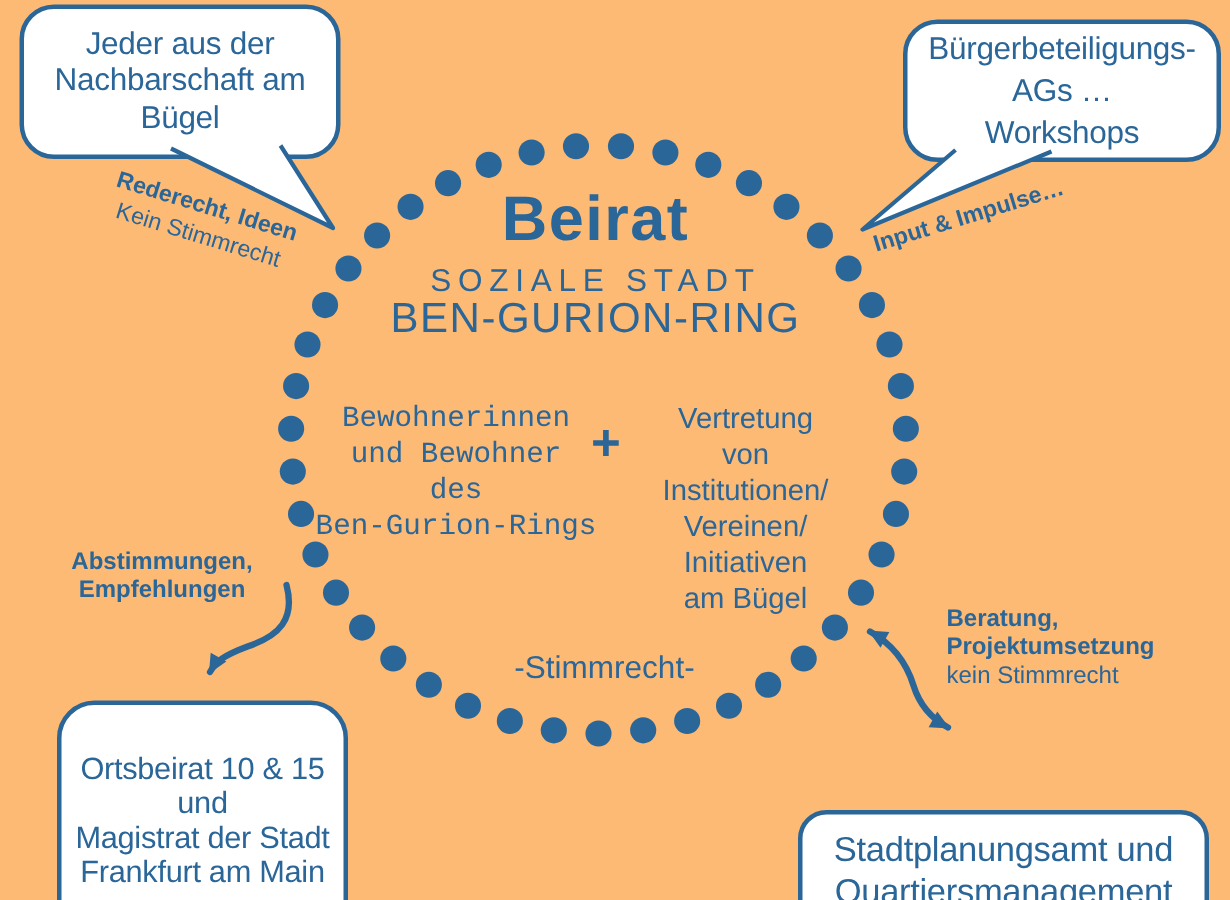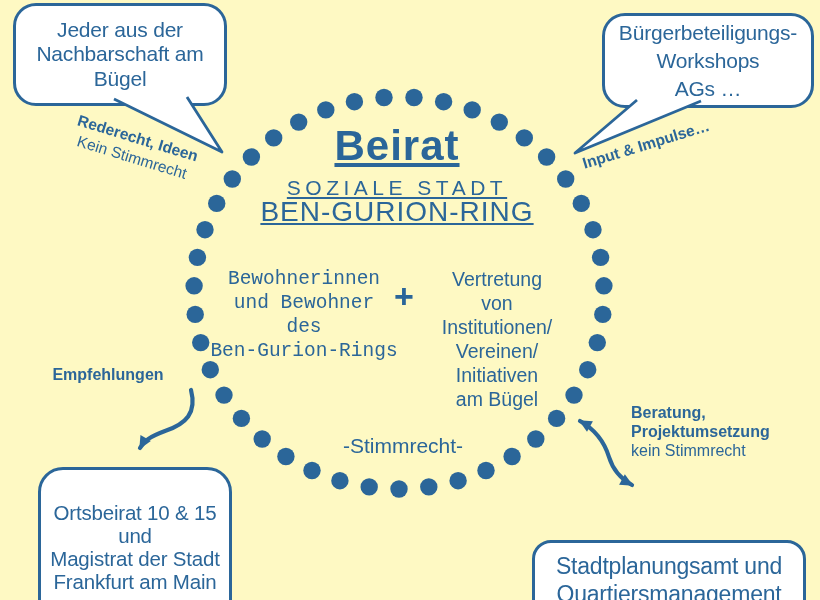--- a/index.html
+++ b/index.html
@@ -1,17 +1,17 @@
 <!DOCTYPE html>
 <html style="--brand: #2b6699;"><head>
 <meta charset="utf-8">
 <style>
   html,body{margin:0;padding:0;background:#fff;}
   .canvas{
-    position:relative;width:820px;height:600px;overflow:hidden;background:#fef9c3;
+    position:relative;width:820px;height:600px;overflow:hidden;background:#fdba74;
     font-family:"Liberation Sans",sans-serif;color:var(--brand,#2b6699);
   }
   
   .bubble,.box{
     position:absolute;box-sizing:border-box;border:3px solid var(--brand,#2b6699);
     background:#fff;display:flex;flex-direction:column;justify-content:center;
     text-align:center;z-index:1;letter-spacing:-0.2px;
   }
   .bubble{border-radius:23px;}
   .bubble.tl{left:13px;top:3px;width:214px;height:103px;font-size:21px;line-height:24.5px;}
@@ -19,21 +19,21 @@
   .box{border-radius:25px;}
   .box.bl{left:38px;top:467px;width:194px;height:159px;font-size:20.5px;line-height:23px;}
   .box.br{left:532px;top:492px;width:274px;height:79px;font-size:23px;line-height:28px;border-radius:19px;margin-top:48px;}
   
   svg.overlay{position:absolute;left:0;top:0;z-index:2;pointer-events:none;}
   .tail{fill:#fff;stroke:var(--brand,#2b6699);stroke-width:2.8;stroke-linejoin:round;}
   .flow{fill:none;stroke:var(--brand,#2b6699);stroke-width:4.2;stroke-linecap:round;}
   
   .abs{position:absolute;z-index:3;}
   .center-x{transform:translateX(-50%);}
-  .title-block{left:397px;top:123px;text-align:center;white-space:nowrap;text-decoration:underline;}
+  .title-block{left:397px;top:123px;text-align:center;white-space:nowrap;}
   .t1{font-size:42px;font-weight:bold;line-height:46px;letter-spacing:1px;}
   .t2{font-size:21px;line-height:24px;letter-spacing:4.5px;margin-top:7px;}
   .t3{font-size:28px;line-height:24px;letter-spacing:1px;}
   .col{font-size:19.5px;line-height:24px;text-align:center;white-space:nowrap;}
   .col.left{left:304px;top:267px;font-family:Liberation Mono, monospace;}
   .col.right{left:497px;top:267px;}
   .plus{left:404px;top:296px;transform:translate(-50%,-50%);font-size:34px;font-weight:bold;}
   .footer-note{left:403px;top:434px;font-size:21px;line-height:24px;}
   .small-label{font-size:15.5px;line-height:19.5px;white-space:nowrap;}
   .small-label .b{font-weight:bold;}
@@ -48,22 +48,22 @@
 <div class="canvas">
 
   <div class="bubble tl">
     <div>Jeder aus der</div>
     <div>Nachbarschaft am</div>
     <div>Bügel</div>
   </div>
 
   <div class="bubble tr">
     <div>Bürgerbeteiligungs-</div>
+    <div>AGs …</div>
     <div>Workshops</div>
-    <div>AGs …</div>
   </div>
 
   <div class="box bl">
     <div>Ortsbeirat 10 &amp; 15</div>
     <div>und</div>
     <div>Magistrat der Stadt</div>
     <div>Frankfurt am Main</div>
   </div>
 
   <div class="box br">
@@ -158,20 +158,21 @@
   <div class="abs center-x footer-note">-Stimmrecht-</div>
 
   <div class="abs small-label lbl-tl">
     <div class="b">Rederecht, Ideen</div>
     <div>Kein Stimmrecht</div>
   </div>
 
   <div class="abs small-label lbl-tr">Input &amp; Impulse…</div>
 
   <div class="abs center-x lbl-bl">
+    <div>Abstimmungen,</div>
     <div>Empfehlungen</div>
   </div>
 
   <div class="abs lbl-br">
     <div style="font-weight:bold">Beratung,</div>
     <div style="font-weight:bold">Projektumsetzung</div>
     <div>kein Stimmrecht</div>
   </div>
 
 </div>

